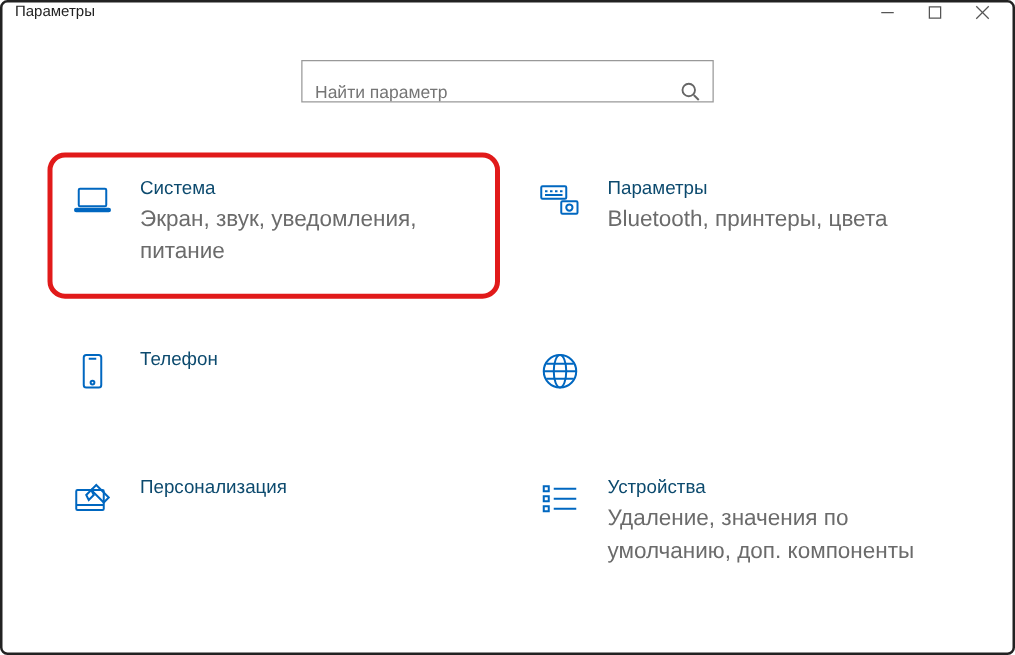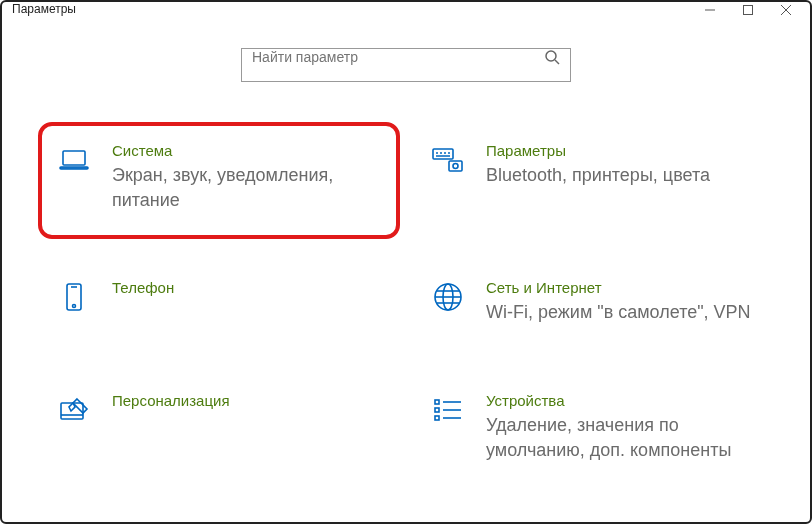--- a/index.html
+++ b/index.html
@@ -30,21 +30,21 @@
   .search-wrap {
     display: flex;
     justify-content: center;
     margin-top: 14px;
   }
   .search {
     width: 330px;
     height: 34px;
     border: 1px solid #999;
     display: flex;
-    align-items: flex-start;
+    align-items: flex-end;
     padding: 0 10px;
     color: #666;
     font-size: 14px;
   }
   .search input {
     border: none;
     outline: none;
     flex: 1;
     font-size: 14px;
     color: #333;
@@ -75,21 +75,21 @@
   }
   .tile .icon {
     width: 36px;
     height: 36px;
     flex: 0 0 36px;
     color: #0067c0;
     display:flex; align-items:center; justify-content:center;
   }
   .tile .icon svg { width: 34px; height: 34px; stroke:#0067c0; stroke-width:1.6; fill:none; }
   .tile .txt { flex:1; }
-  .tile .name { font-size: 15px; color:#4d7c0f; margin-bottom: 4px; }
+  .tile .name { font-size: 15px; color:#0c4a6e; margin-bottom: 4px; }
   .tile .desc { font-size: 18px; color:#6b6b6b; line-height:1.4; }
 </style>
 </head>
 <body>
 
 <div class="titlebar">
   <span class="title">Параметры</span>
   <span class="spacer"></span>
   <div class="win-controls">
     <div class="win-btn">
@@ -174,24 +174,20 @@
   <div class="tile">
     <span class="icon">
       <svg viewBox="0 0 34 34">
           <circle cx="17" cy="17" r="13"></circle>
           <ellipse cx="17" cy="17" rx="5" ry="13"></ellipse>
           <line x1="4" y1="17" x2="30" y2="17"></line>
           <line x1="6" y1="11" x2="28" y2="11"></line>
           <line x1="6" y1="23" x2="28" y2="23"></line>
         </svg>
     </span>
-    <div class="txt">
-      <div class="name">Сеть и Интернет</div>
-      <div class="desc">Wi-Fi, режим "в самолете", VPN</div>
-    </div>
   </div>
 
   <div class="tile">
     <span class="icon">
       <svg viewBox="0 0 34 34">
           <rect x="4" y="10" width="22" height="16" rx="1"></rect>
           <line x1="4" y1="22" x2="26" y2="22"></line>
           <path d="M20 6 L30 16 L26 20 L16 10 Z"></path>
           <path d="M16 10 L12 14 L14 18 L18 14 Z"></path>
         </svg>

